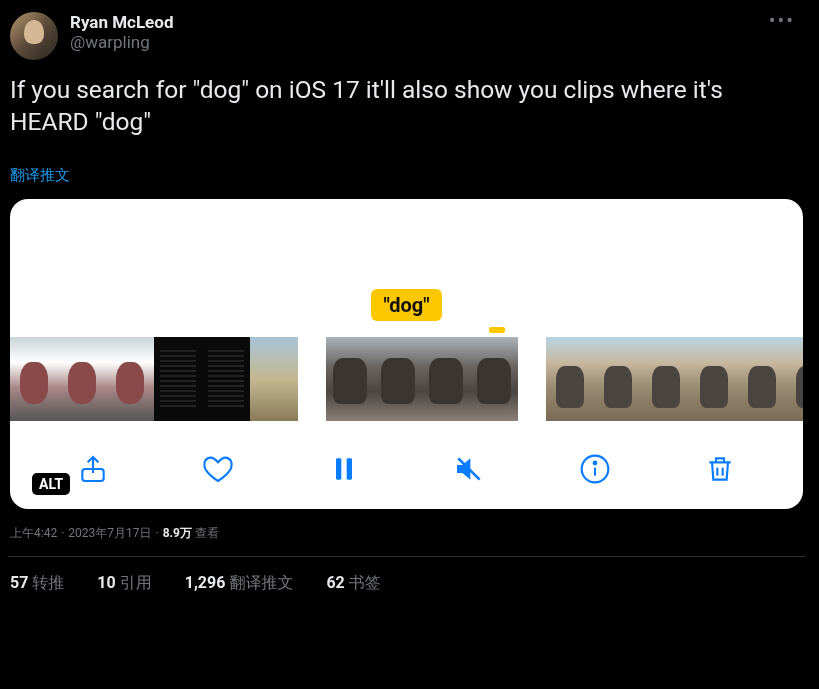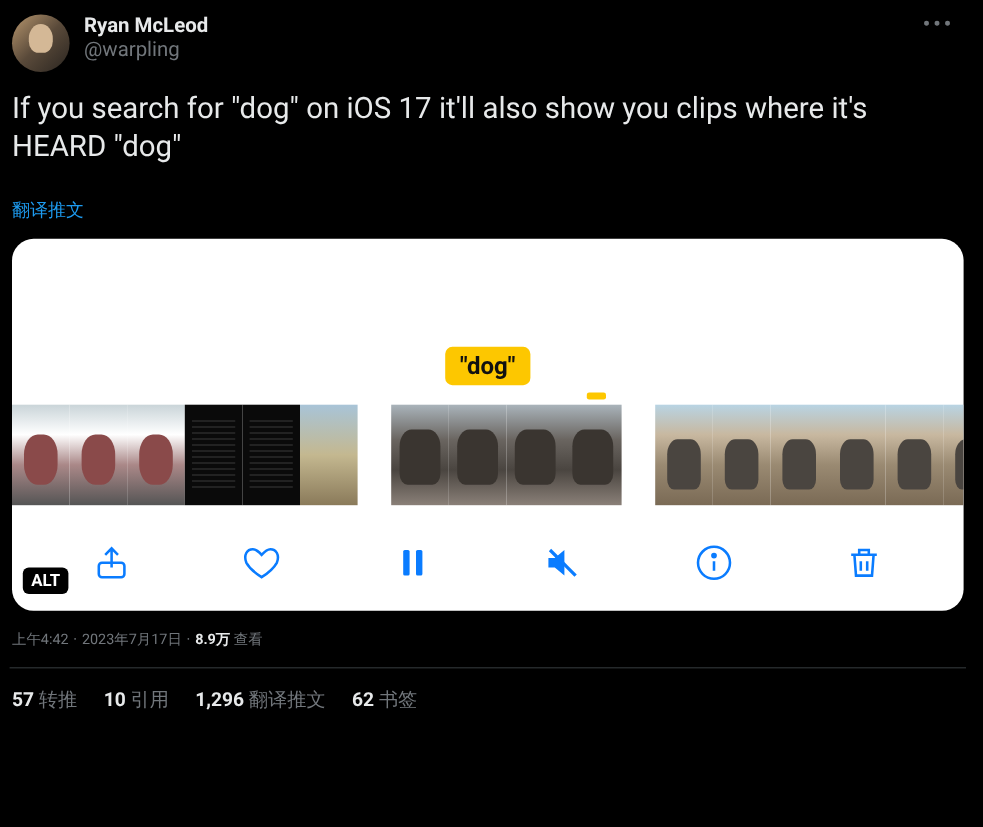--- a/index.html
+++ b/index.html
@@ -148,21 +148,21 @@
     cursor: pointer;
     width: 40px;
     height: 40px;
     display: flex;
     align-items: center;
     justify-content: center;
   }
   .action-btn svg { width: 32px; height: 32px; }
   .alt-badge {
     position: absolute;
-    left: 9px;
+    left: 22px;
     bottom: 14px;
     background: #000;
     color: #fff;
     font-weight: 700;
     font-size: 14px;
     padding: 3px 7px;
     border-radius: 5px;
     cursor: pointer;
   }
   .meta-row {
@@ -172,21 +172,21 @@
     padding-bottom: 14px;
   }
   .meta-row .sep { margin: 0 4px; }
   .meta-row .views-num { color: #e7e9ea; font-weight: 700; }
   .divider {
     border-top: 1px solid #2f3336;
     margin: 0 -2px;
   }
   .stats-row {
     display: flex;
-    gap: 22px;
+    gap: 33px;
     padding: 16px 0 0 0;
     color: #71767b;
     font-size: 16px;
     align-items: center;
   }
   .stat-num { color: #e7e9ea; font-weight: 700; margin-right: 4px; }
   .stat { cursor: pointer; }
 </style>
 </head>
 <body>

